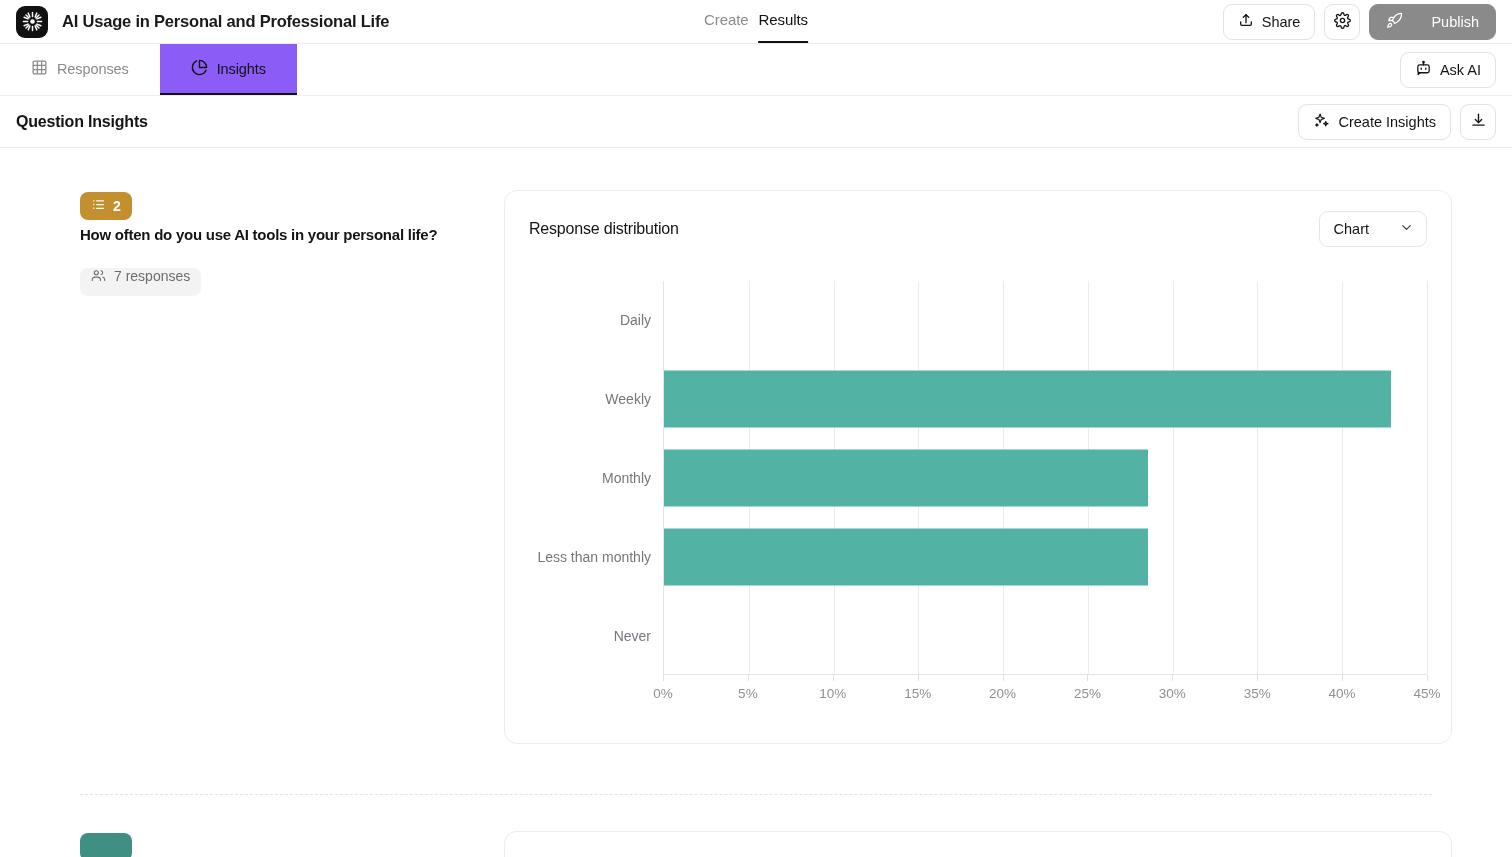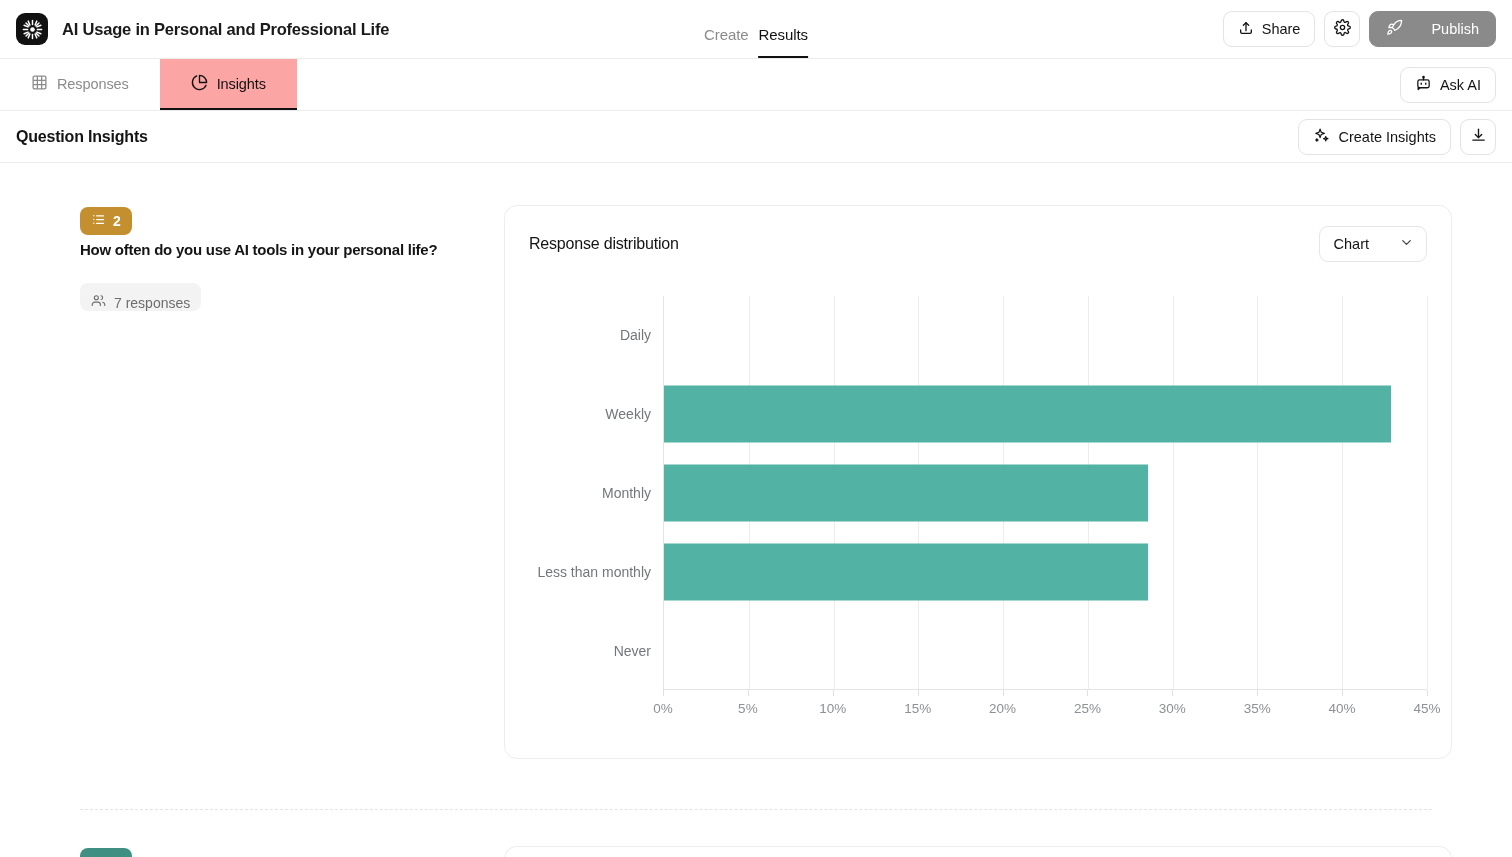--- a/index.html
+++ b/index.html
@@ -9,21 +9,21 @@
     height: 857px;
     overflow: hidden;
     background: #ffffff;
     font-family: "Liberation Sans", sans-serif;
     -webkit-font-smoothing: antialiased;
   }
 
   
   .topbar {
     position: relative;
-    height: 59px;
+    height: 44px;
     border-bottom: 1px solid #ececec;
     display: flex;
     align-items: center;
     padding: 0 16px;
   }
   .brand { display: flex; align-items: center; gap: 14px; }
   .logo {
     width: 32px; height: 32px;
     border-radius: 9px;
     background: #111111;
@@ -104,21 +104,21 @@
     padding: 0 31px;
     font-size: 14.5px;
     color: #8b8b8b;
     cursor: pointer;
     border-bottom: 2.5px solid transparent;
     letter-spacing: -0.1px;
   }
   .stab.active {
     color: #111;
     font-weight: 500;
-    background: #fca5a5;
+    background: #8b5cf6;
     border-bottom-color: #111;
   }
   .subbar-right { margin-left: auto; display: flex; align-items: center; padding-left: 40px; }
 
   
   .sec-head {
     height: 52px;
     display: flex;
     align-items: center;
     padding: 0 16px;
@@ -156,21 +156,21 @@
   .qtext {
     font-size: 15px;
     line-height: 30px;
     font-weight: 600;
     color: #151515;
     letter-spacing: -0.25px;
   }
   .qmeta {
     margin-top: 18px;
     display: inline-flex;
-    align-items: flex-end;
+    align-items: flex-start;
     gap: 8px;
     height: 28px;
     padding: 0 11px;
     border-radius: 8px;
     background: #f3f3f3;
     color: #6d6d6d;
     font-size: 14px;
   }
 
   

